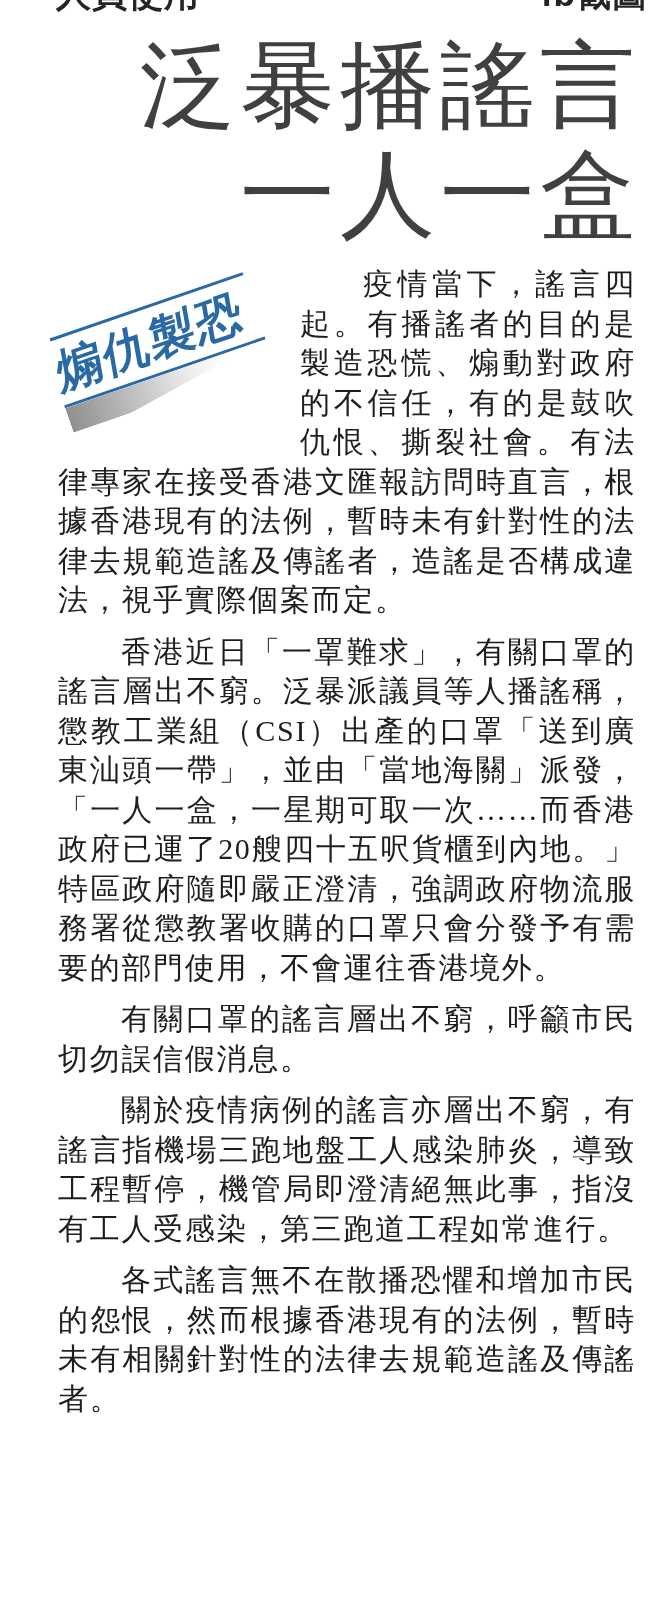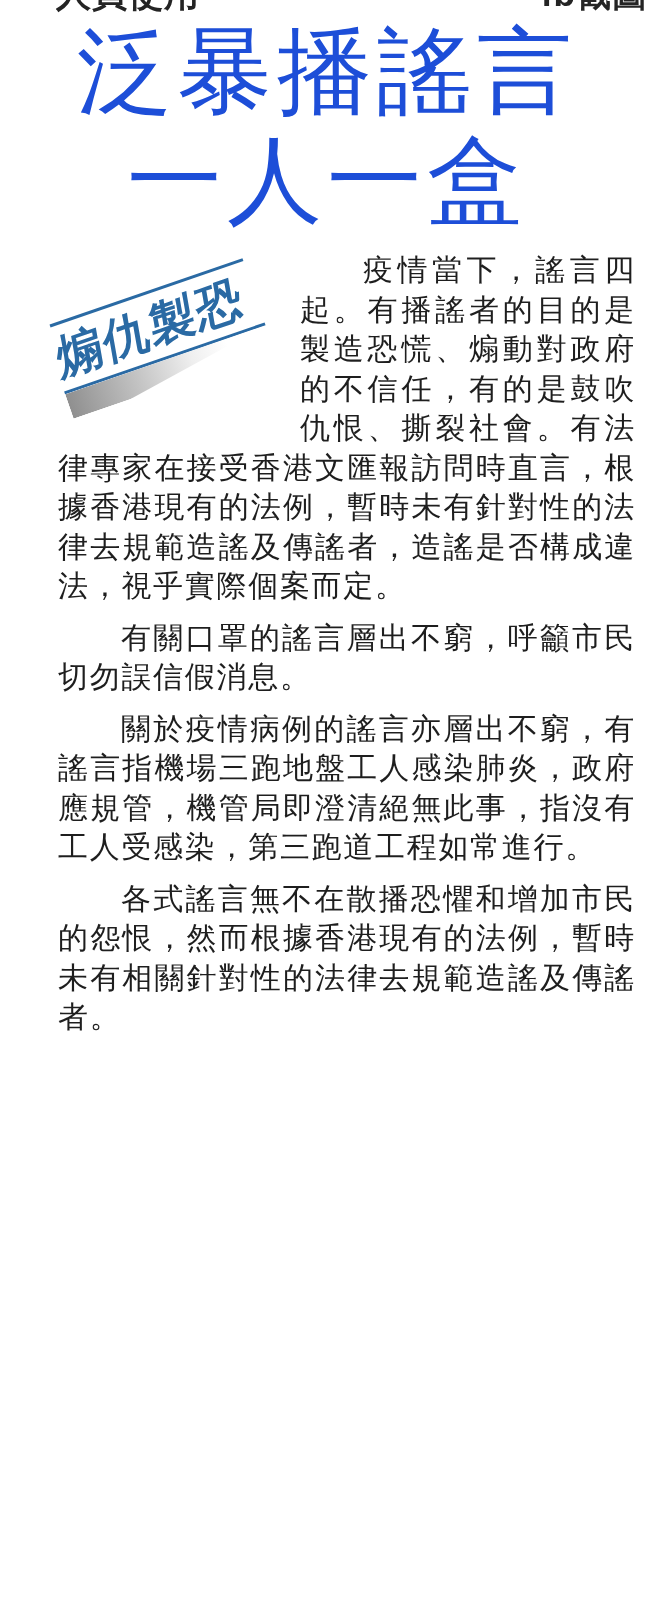--- a/index.html
+++ b/index.html
@@ -23,25 +23,25 @@
     position:absolute;top:0;height:13px;overflow:hidden;
     font-family:"Liberation Sans","DejaVu Sans",sans-serif;
     font-weight:600;color:#242424;
   }
   .frag span{display:block;font-size:35px;line-height:35px;margin-top:-24px;letter-spacing:1px;}
   .frag-left{left:56px;width:160px;}
   .frag-right{right:6px;width:150px;text-align:right;}
 
   
   .headline{
-    margin:0;padding:18px 0 0 0;
-    text-align:center;
+    margin:14px;padding:18px 0 0 0;
+    text-align:right;
     font-weight:400;
     font-size:95px;line-height:109px;letter-spacing:5px;
-    color:#1d4ed8;
+    color:#404040;
   }
   .hl-line{display:block;white-space:nowrap;}
 
   
   .article{
     margin:14px 6px 0 46px;
     font-size:30px;line-height:39.5px;letter-spacing:1.7px;
     text-align:justify;
     color:#1e1e1e;
   }
@@ -102,18 +102,19 @@
     <div class="banner-float">
       <div class="banner-rot">
         <div class="b-line top"></div>
         <div class="b-text">煽仇製恐</div>
         <div class="b-line bottom"></div>
         <div class="b-shadow"></div>
       </div>
     </div>
 
     <p>疫情當下，謠言四起。有播謠者的目的是製造恐慌、煽動對政府的不信任，有的是鼓吹仇恨、撕裂社會。有法律專家在接受香港文匯報訪問時直言，根據香港現有的法例，暫時未有針對性的法律去規範造謠及傳謠者，造謠是否構成違法，視乎實際個案而定。</p>
+    <p>香港近日「一罩難求」，有關口罩的謠言層出不窮。泛暴派議員等人播謠稱，懲教工業組（CSI）出產的口罩「送到廣東汕頭一帶」，並由「當地海關」派發，「一人一盒，一星期可取一次……而香港政府已運了20艘四十五呎貨櫃到內地。」特區政府隨即嚴正澄清，強調政府物流服務署從懲教署收購的口罩只會分發予有需要的部門使用，不會運往香港境外。</p>
     <p>有關口罩的謠言層出不窮，呼籲市民切勿誤信假消息。</p>
-    <p>關於疫情病例的謠言亦層出不窮，有謠言指機場三跑地盤工人感染肺炎，政府應規管，機管局即澄清絕無此事，指沒有工人受感染，第三跑道工程如常進行。</p>
+    <p>關於疫情病例的謠言亦層出不窮，有謠言指機場三跑地盤工人感染肺炎，導致工程暫停，機管局即澄清絕無此事，指沒有工人受感染，第三跑道工程如常進行。</p>
     <p>各式謠言無不在散播恐懼和增加市民的怨恨，然而根據香港現有的法例，暫時未有相關針對性的法律去規範造謠及傳謠者。</p>
 
   </div>
 </div>
 
 </body></html>

